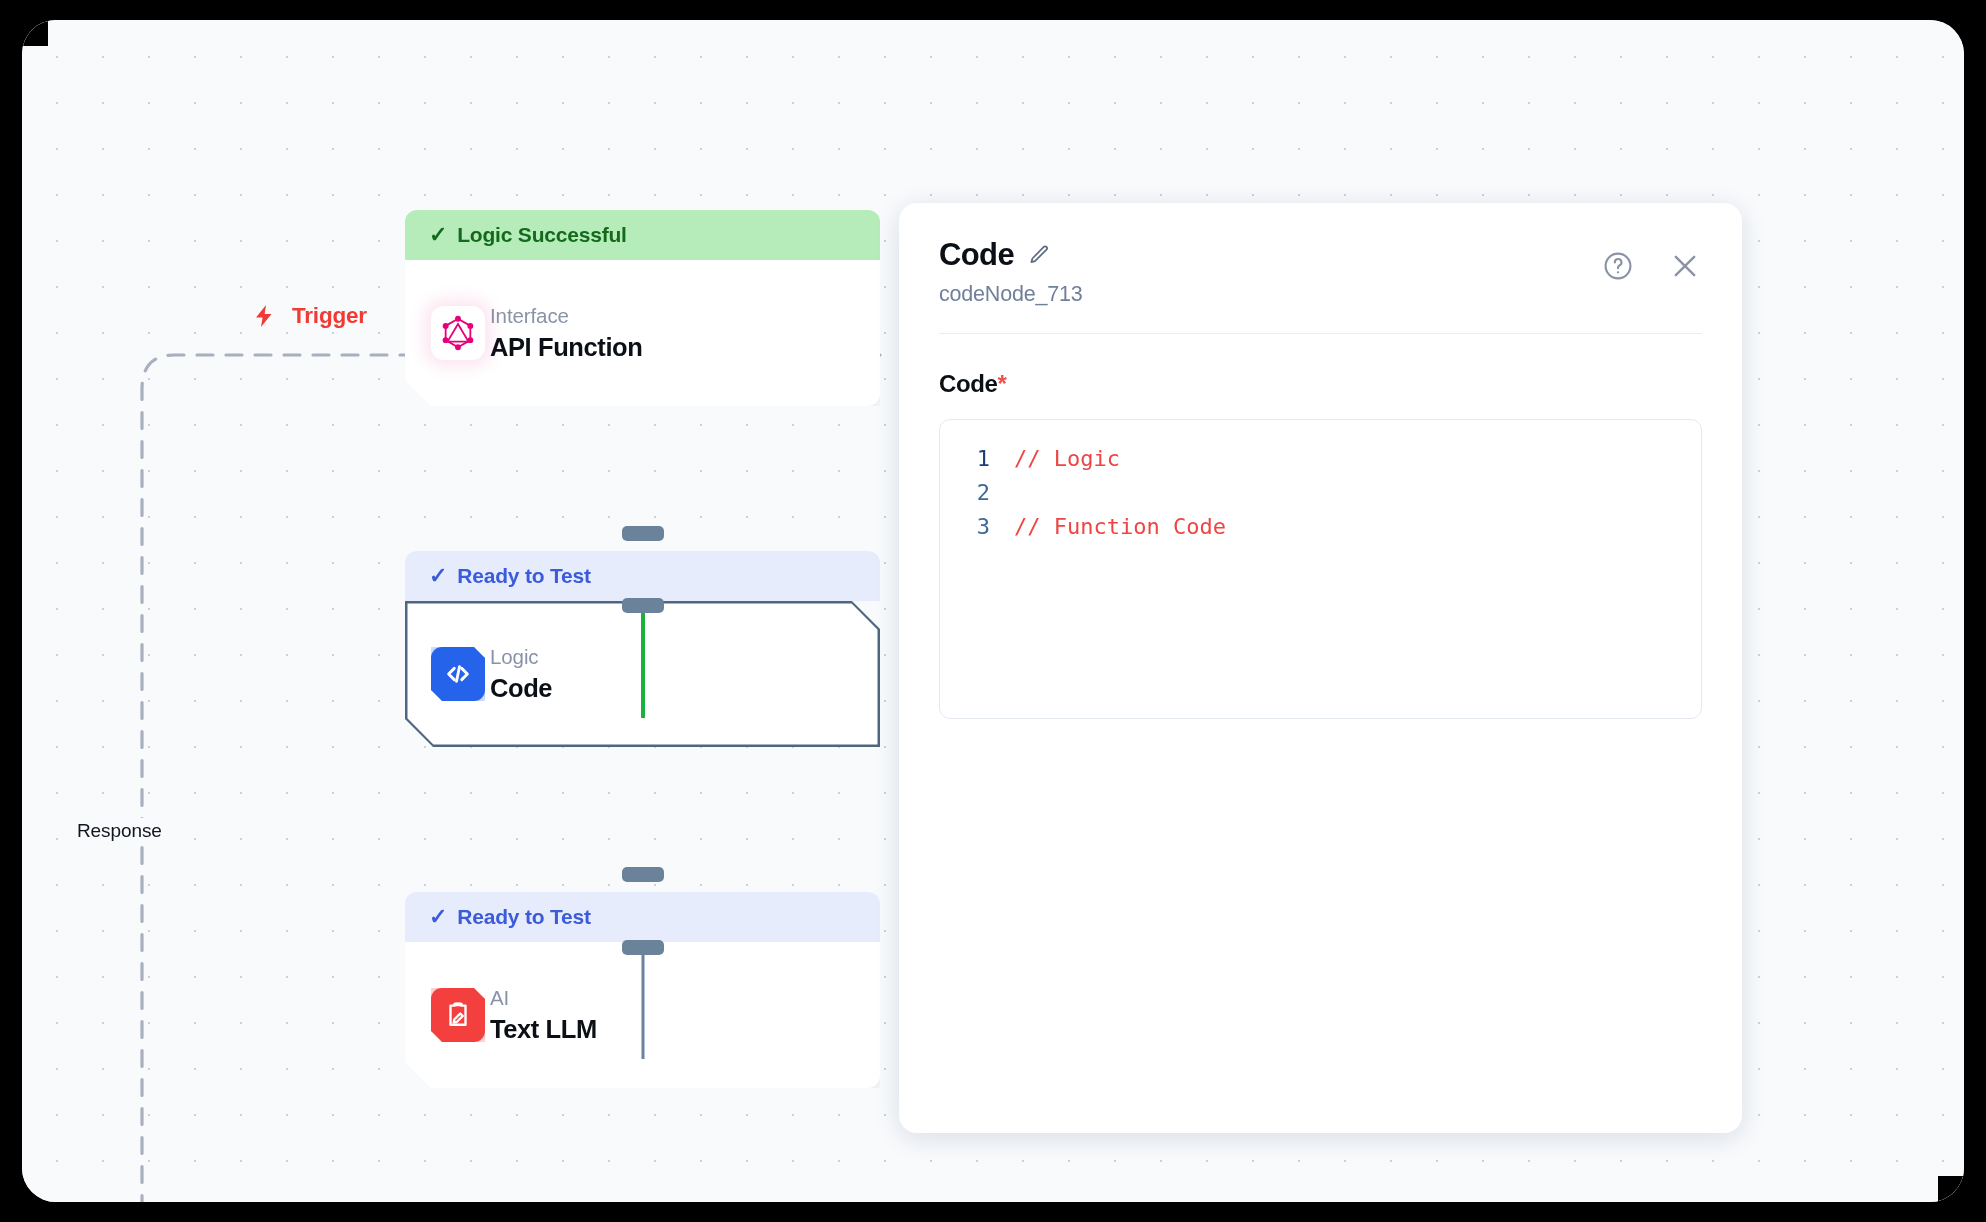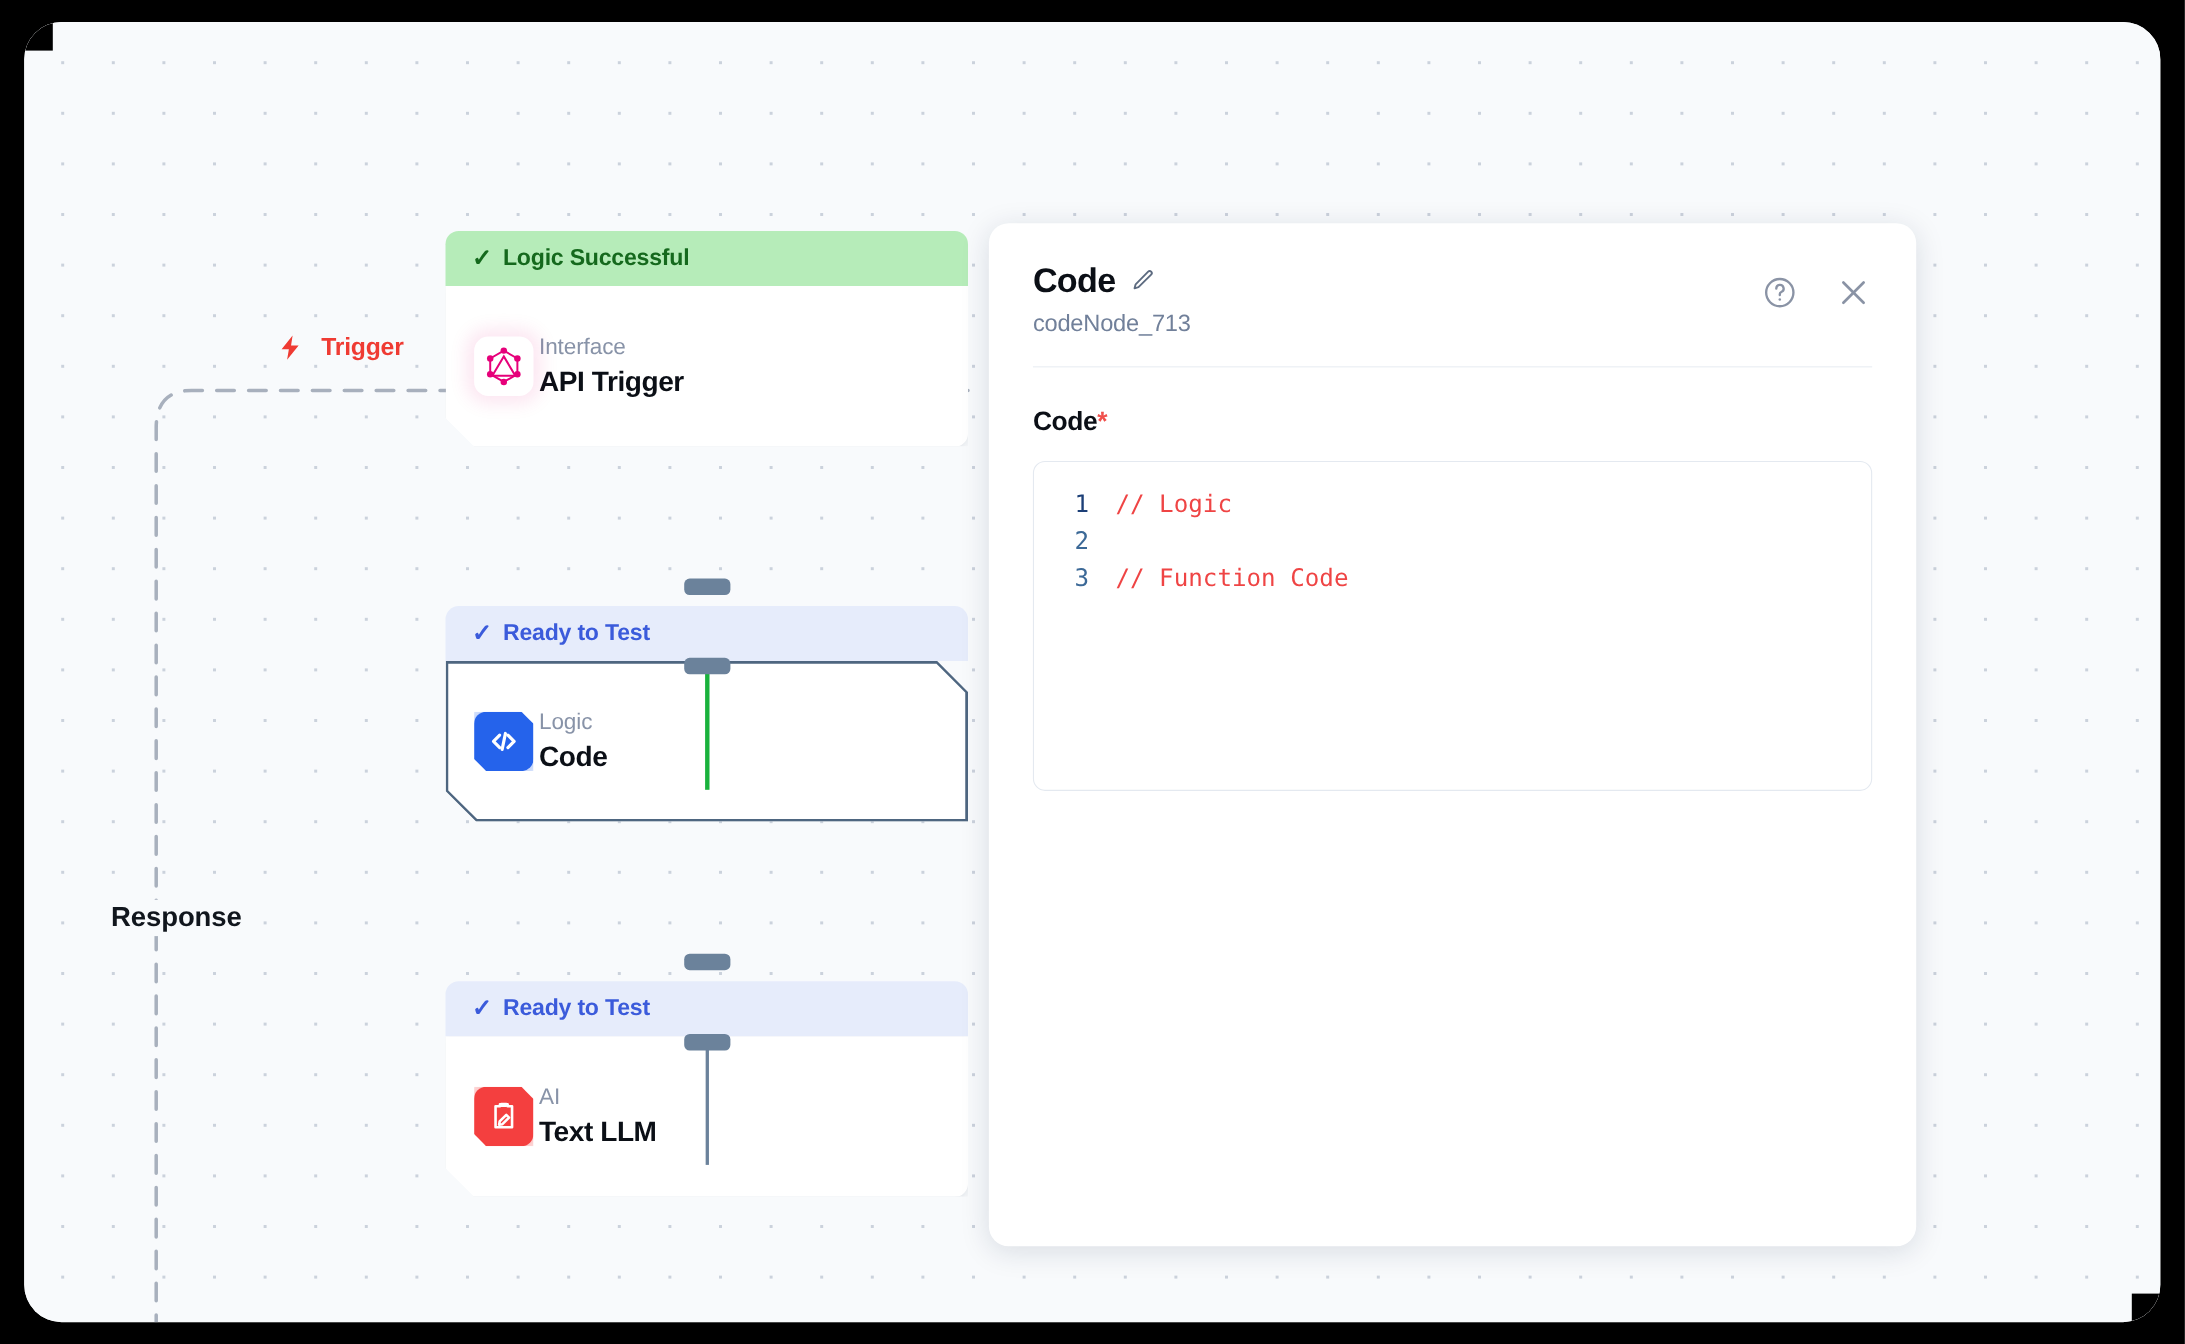--- a/index.html
+++ b/index.html
@@ -69,27 +69,26 @@
     white-space: nowrap;
   }
   #trigger-label svg { display: block; }
 
   
   #response-label {
     position: absolute;
     left: 50px;
     top: 798px;
     color: #11161d;
-    font-size: 25px;
-    font-weight: 700;
+    font-size: 19px;
+    font-weight: 400;
     letter-spacing: -0.1px;
     background: #f8fafc;
     padding: 2px 5px;
     white-space: nowrap;
-    margin-left: 24px;
   }
 
   
   .node-wrap {
     position: absolute;
     left: 383px;
     width: 475px;
   }
 
   
@@ -327,21 +326,21 @@
                 <circle cx="33" cy="12.5" r="3.1"></circle>
               <circle cx="33" cy="27.5" r="3.1"></circle>
                 <circle cx="20" cy="35" r="3.1"></circle>
               <circle cx="7" cy="27.5" r="3.1"></circle>
                 <circle cx="7" cy="12.5" r="3.1"></circle>
             </g>
           </svg>
         </div>
         <div class="node-text">
           <span class="node-kind">Interface</span>
-          <span class="node-title">API Trigger</span>
+          <span class="node-title">API Function</span>
         </div>
       </div>
       <div class="handle" style="top:388px;"></div>
       <div class="edge-line green" style="top:396px; height:112px;"></div>
     </div>
 
     <div class="node-wrap" style="top:531px;">
       <div class="handle" style="top:-25px;"></div>
       <div class="status-banner ready">
         <span class="tick">✓</span>

